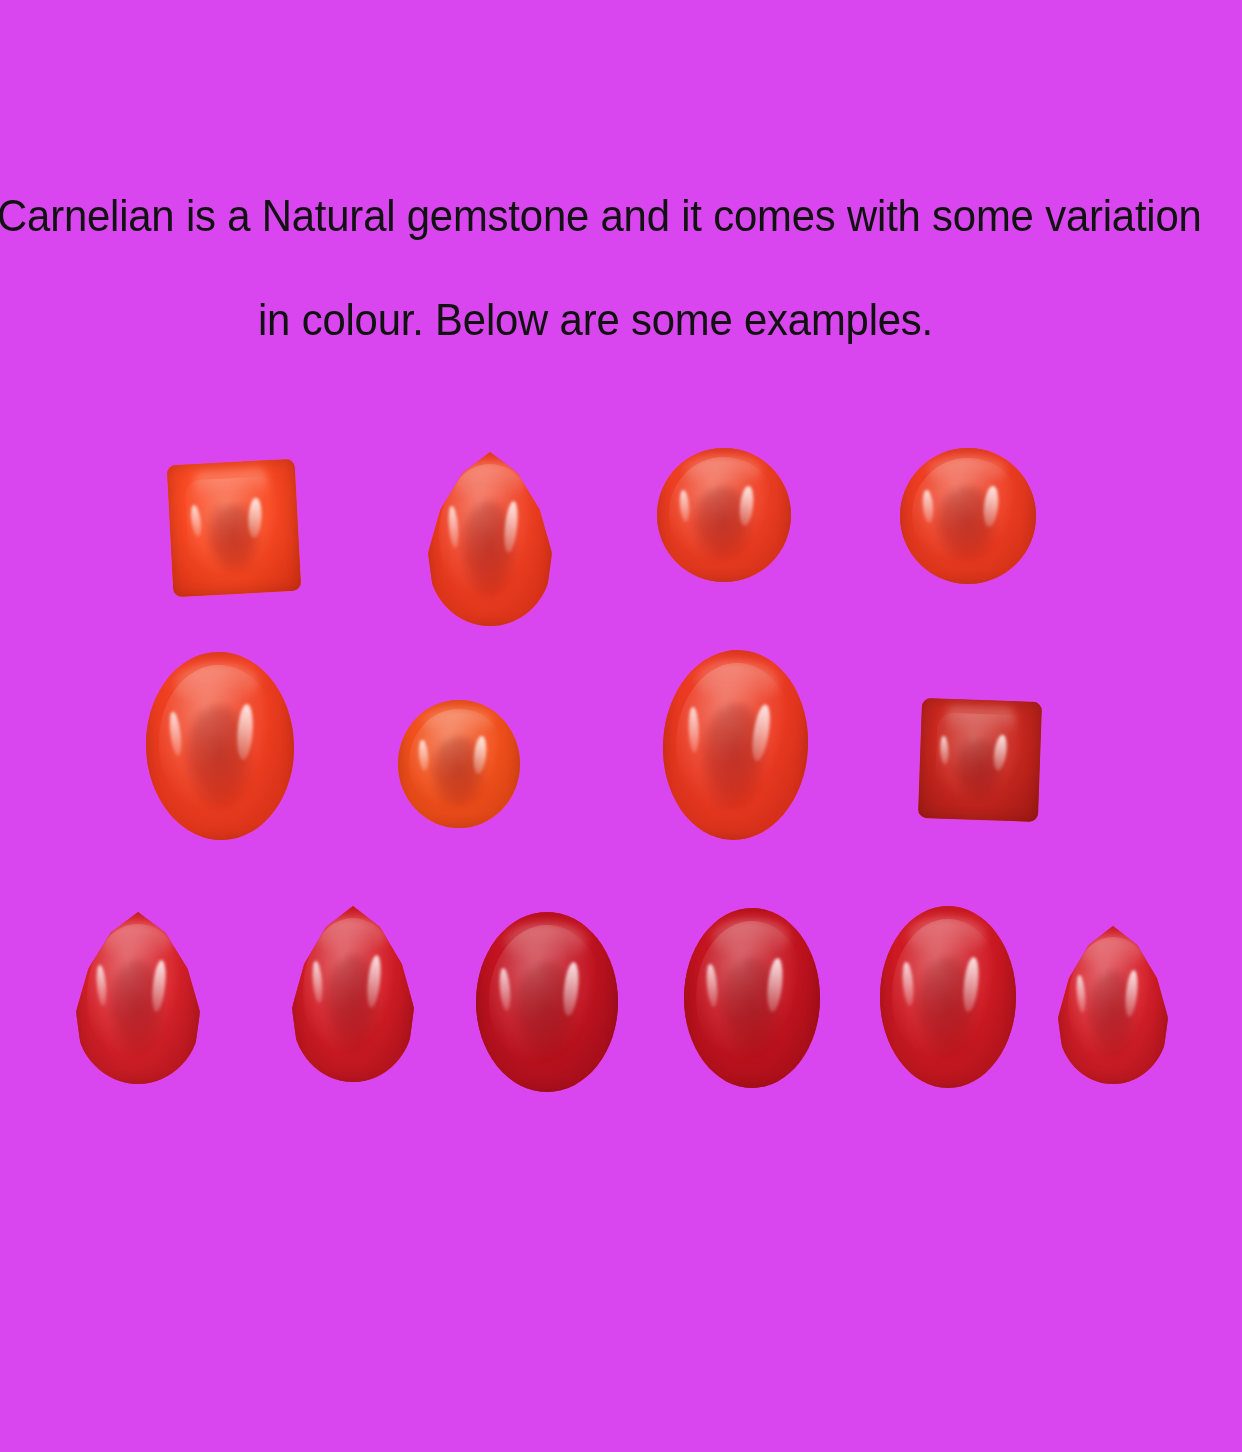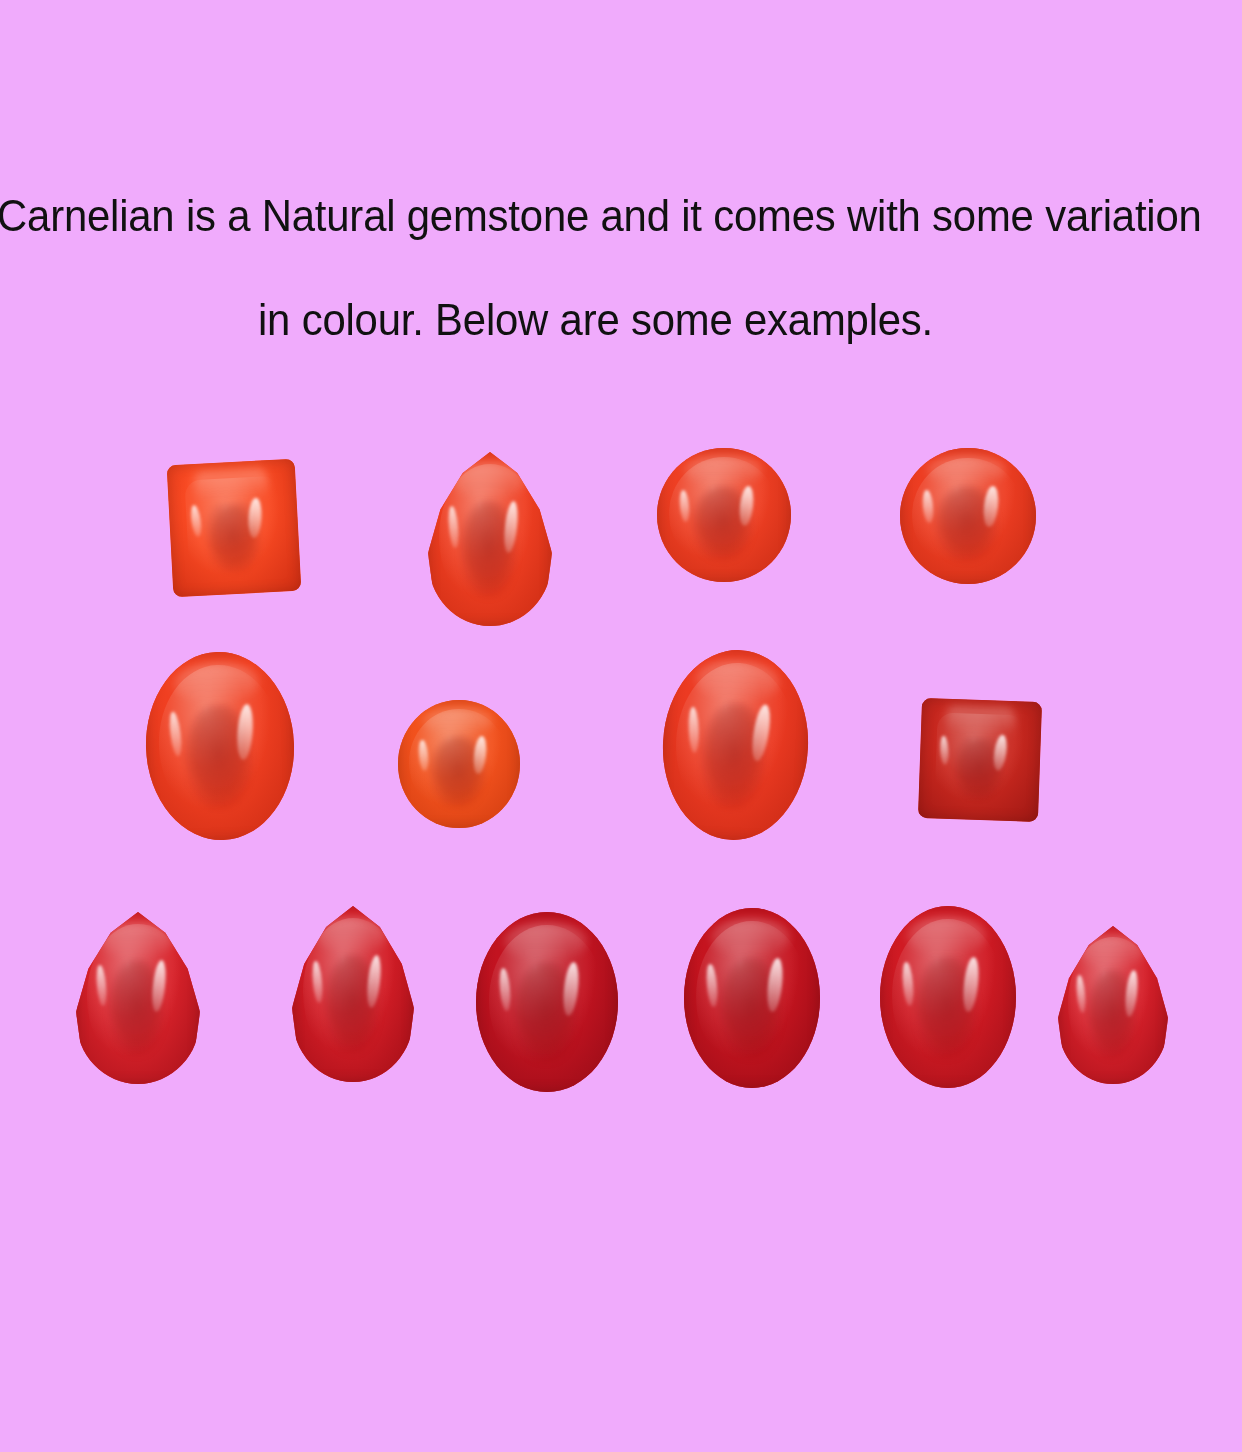--- a/index.html
+++ b/index.html
@@ -126,21 +126,21 @@
   }
   .shape-square .core-shadow {
     left: 28%; top: 32%; width: 42%; height: 52%;
     border-radius: 8px;
   }
   .shape-square .reflection { border-radius: 10px; }
 </style>
 </head>
 <body>
 
-<div id="page" style="background: #f0abfc;">
+<div id="page" style="background: #d946ef;">
 
   <div id="caption">
     <div class="cap-line" id="cap-line-1" style="color: rgb(17, 17, 17);">Carnelian is a Natural gemstone and it comes with some variation</div>
     <div class="cap-line" id="cap-line-2" style="color: rgb(17, 17, 17);">in colour. Below are some examples.</div>
   </div>
 
   <div id="gem-field">
       <div class="gem shape-square" style="left: 170px; top: 42px; width: 128px; height: 132px; background: rgb(249, 74, 35); transform: rotate(-3deg);">
         <div class="body-grad" style="background: radial-gradient(at 46% 30%, rgb(249, 74, 35) 0%, rgb(249, 74, 35) 42%, rgb(207, 45, 18) 100%);"></div>
         <div class="dome"></div>

